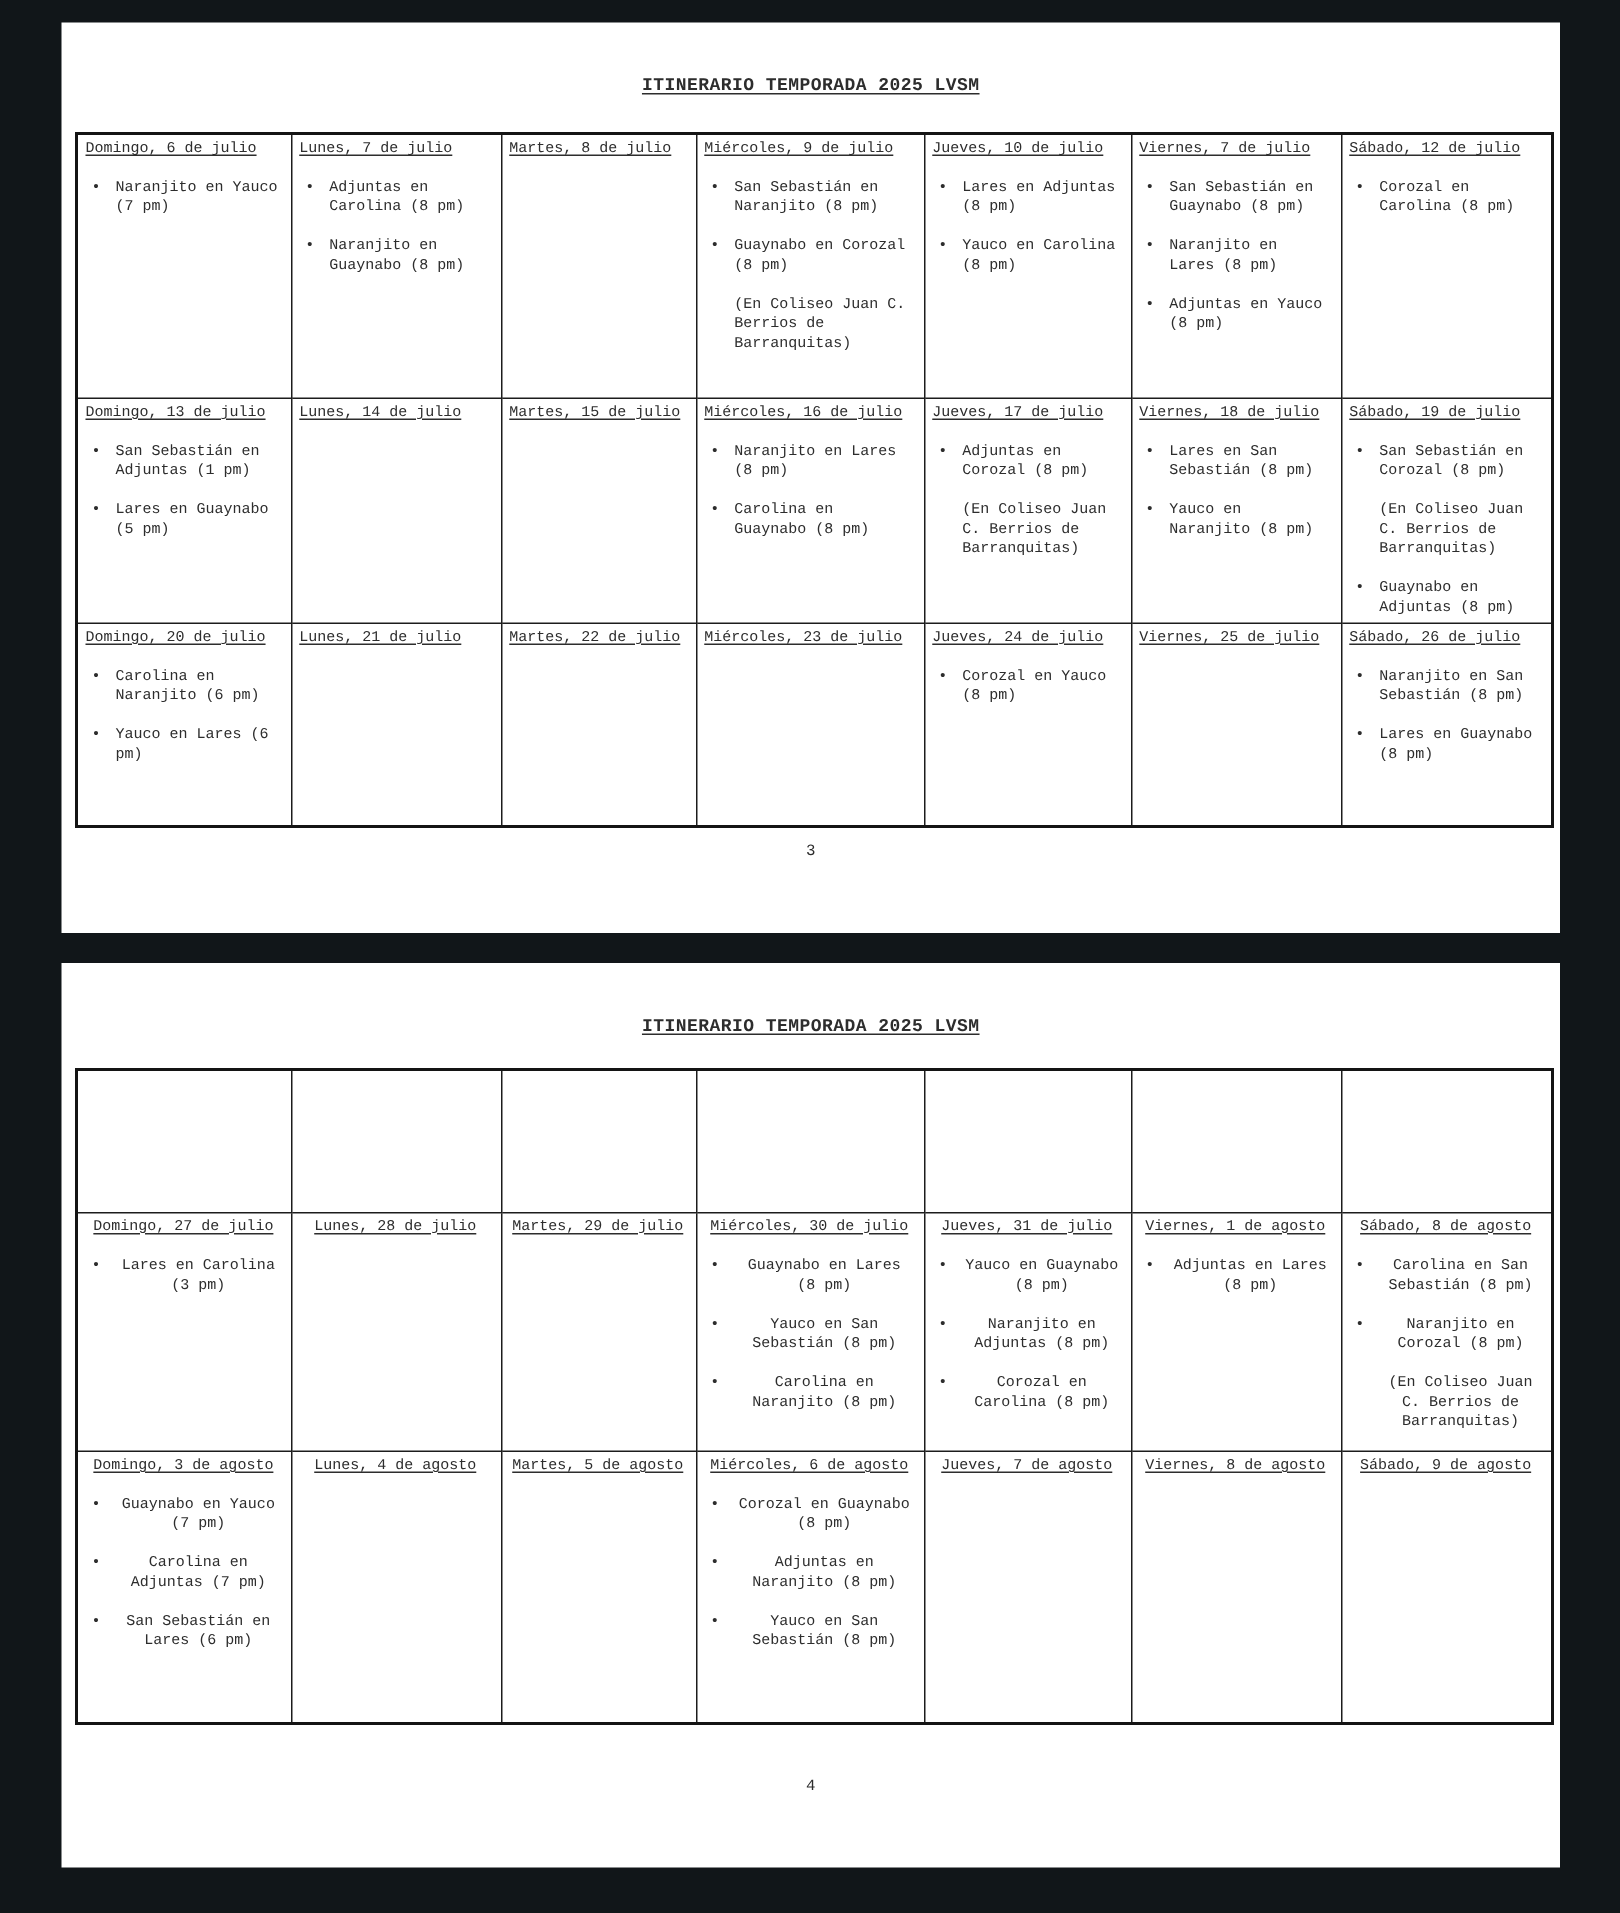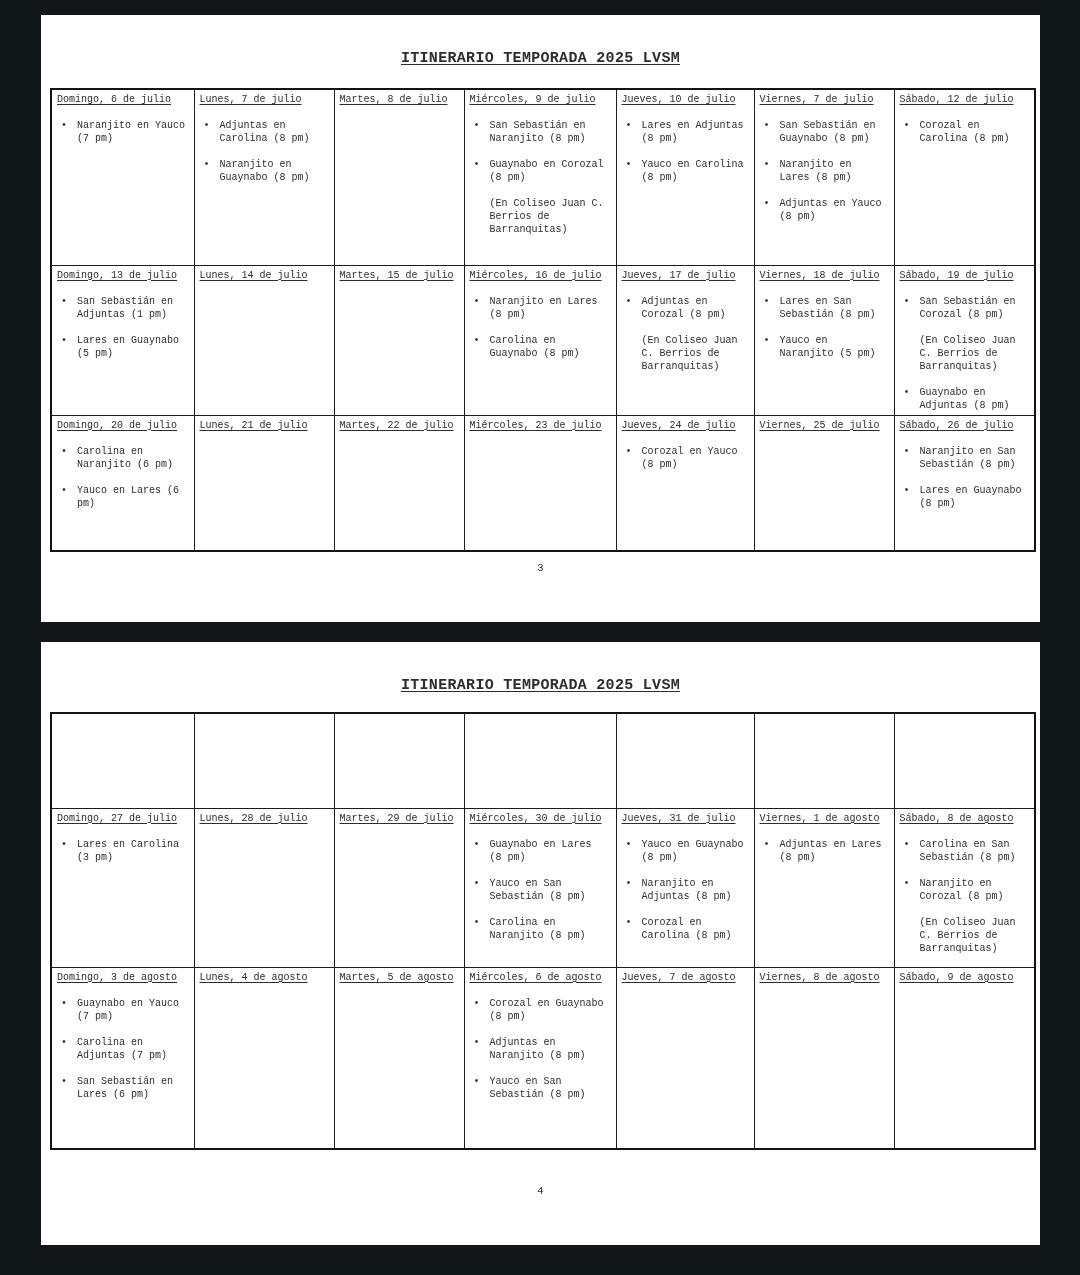--- a/index.html
+++ b/index.html
@@ -17,35 +17,35 @@
     width: 999px;
     background: #ffffff;
   }
   #page-1 { top: 15px; height: 607px; }
   #page-2 { top: 642px; height: 603px; }
   .page-title {
     position: absolute;
     top: 35px; left: 0; right: 0;
     text-align: center;
     font-weight: bold;
-    font-size: 15px;
+    font-size: 12px;
     text-decoration: underline;
     text-underline-offset: 2px;
     letter-spacing: 0.3px;
   }
   table.schedule {
     position: absolute;
     left: 9px;
     border-collapse: collapse;
     table-layout: fixed;
     width: 984px;
     border: 2px solid #141414;
   }
   #table-p1 { top: 73px; }
-  #table-p2 { top: 70px; }
+  #table-p2 { top: 70px; text-align: center; }
   td {
     border: 1px solid #1c1c1c;
     vertical-align: top;
     padding: 3px 6px 3px 5px;
     font-size: 10px;
     line-height: 13px;
     margin-left: 10px;
   }
   #table-p1 tr:nth-child(1) td { height: 176px; }
   #table-p1 tr:nth-child(2) td { height: 149px; }
@@ -143,21 +143,21 @@
             <div class="game"><span class="bullet">•</span><span>Naranjito en Lares (8 pm)</span></div>
             <div class="game"><span class="bullet">•</span><span>Carolina en Guaynabo (8 pm)</span></div>
           </td>
           <td>
             <div class="day-date">Jueves, 17 de julio</div>
             <div class="game"><span class="bullet">•</span><span>Adjuntas en Corozal (8 pm)</span><div class="note">(En Coliseo Juan C. Berrios de Barranquitas)</div></div>
           </td>
           <td>
             <div class="day-date">Viernes, 18 de julio</div>
             <div class="game"><span class="bullet">•</span><span>Lares en San Sebastián (8 pm)</span></div>
-            <div class="game"><span class="bullet">•</span><span>Yauco en Naranjito (5 pm)</span></div>
+            <div class="game"><span class="bullet">•</span><span>Yauco en Naranjito (8 pm)</span></div>
           </td>
           <td>
             <div class="day-date">Sábado, 19 de julio</div>
             <div class="game"><span class="bullet">•</span><span>San Sebastián en Corozal (8 pm)</span><div class="note">(En Coliseo Juan C. Berrios de Barranquitas)</div></div>
             <div class="game"><span class="bullet">•</span><span>Guaynabo en Adjuntas (8 pm)</span></div>
           </td>
         </tr>
         <tr>
           <td>
             <div class="day-date">Domingo, 20 de julio</div>

